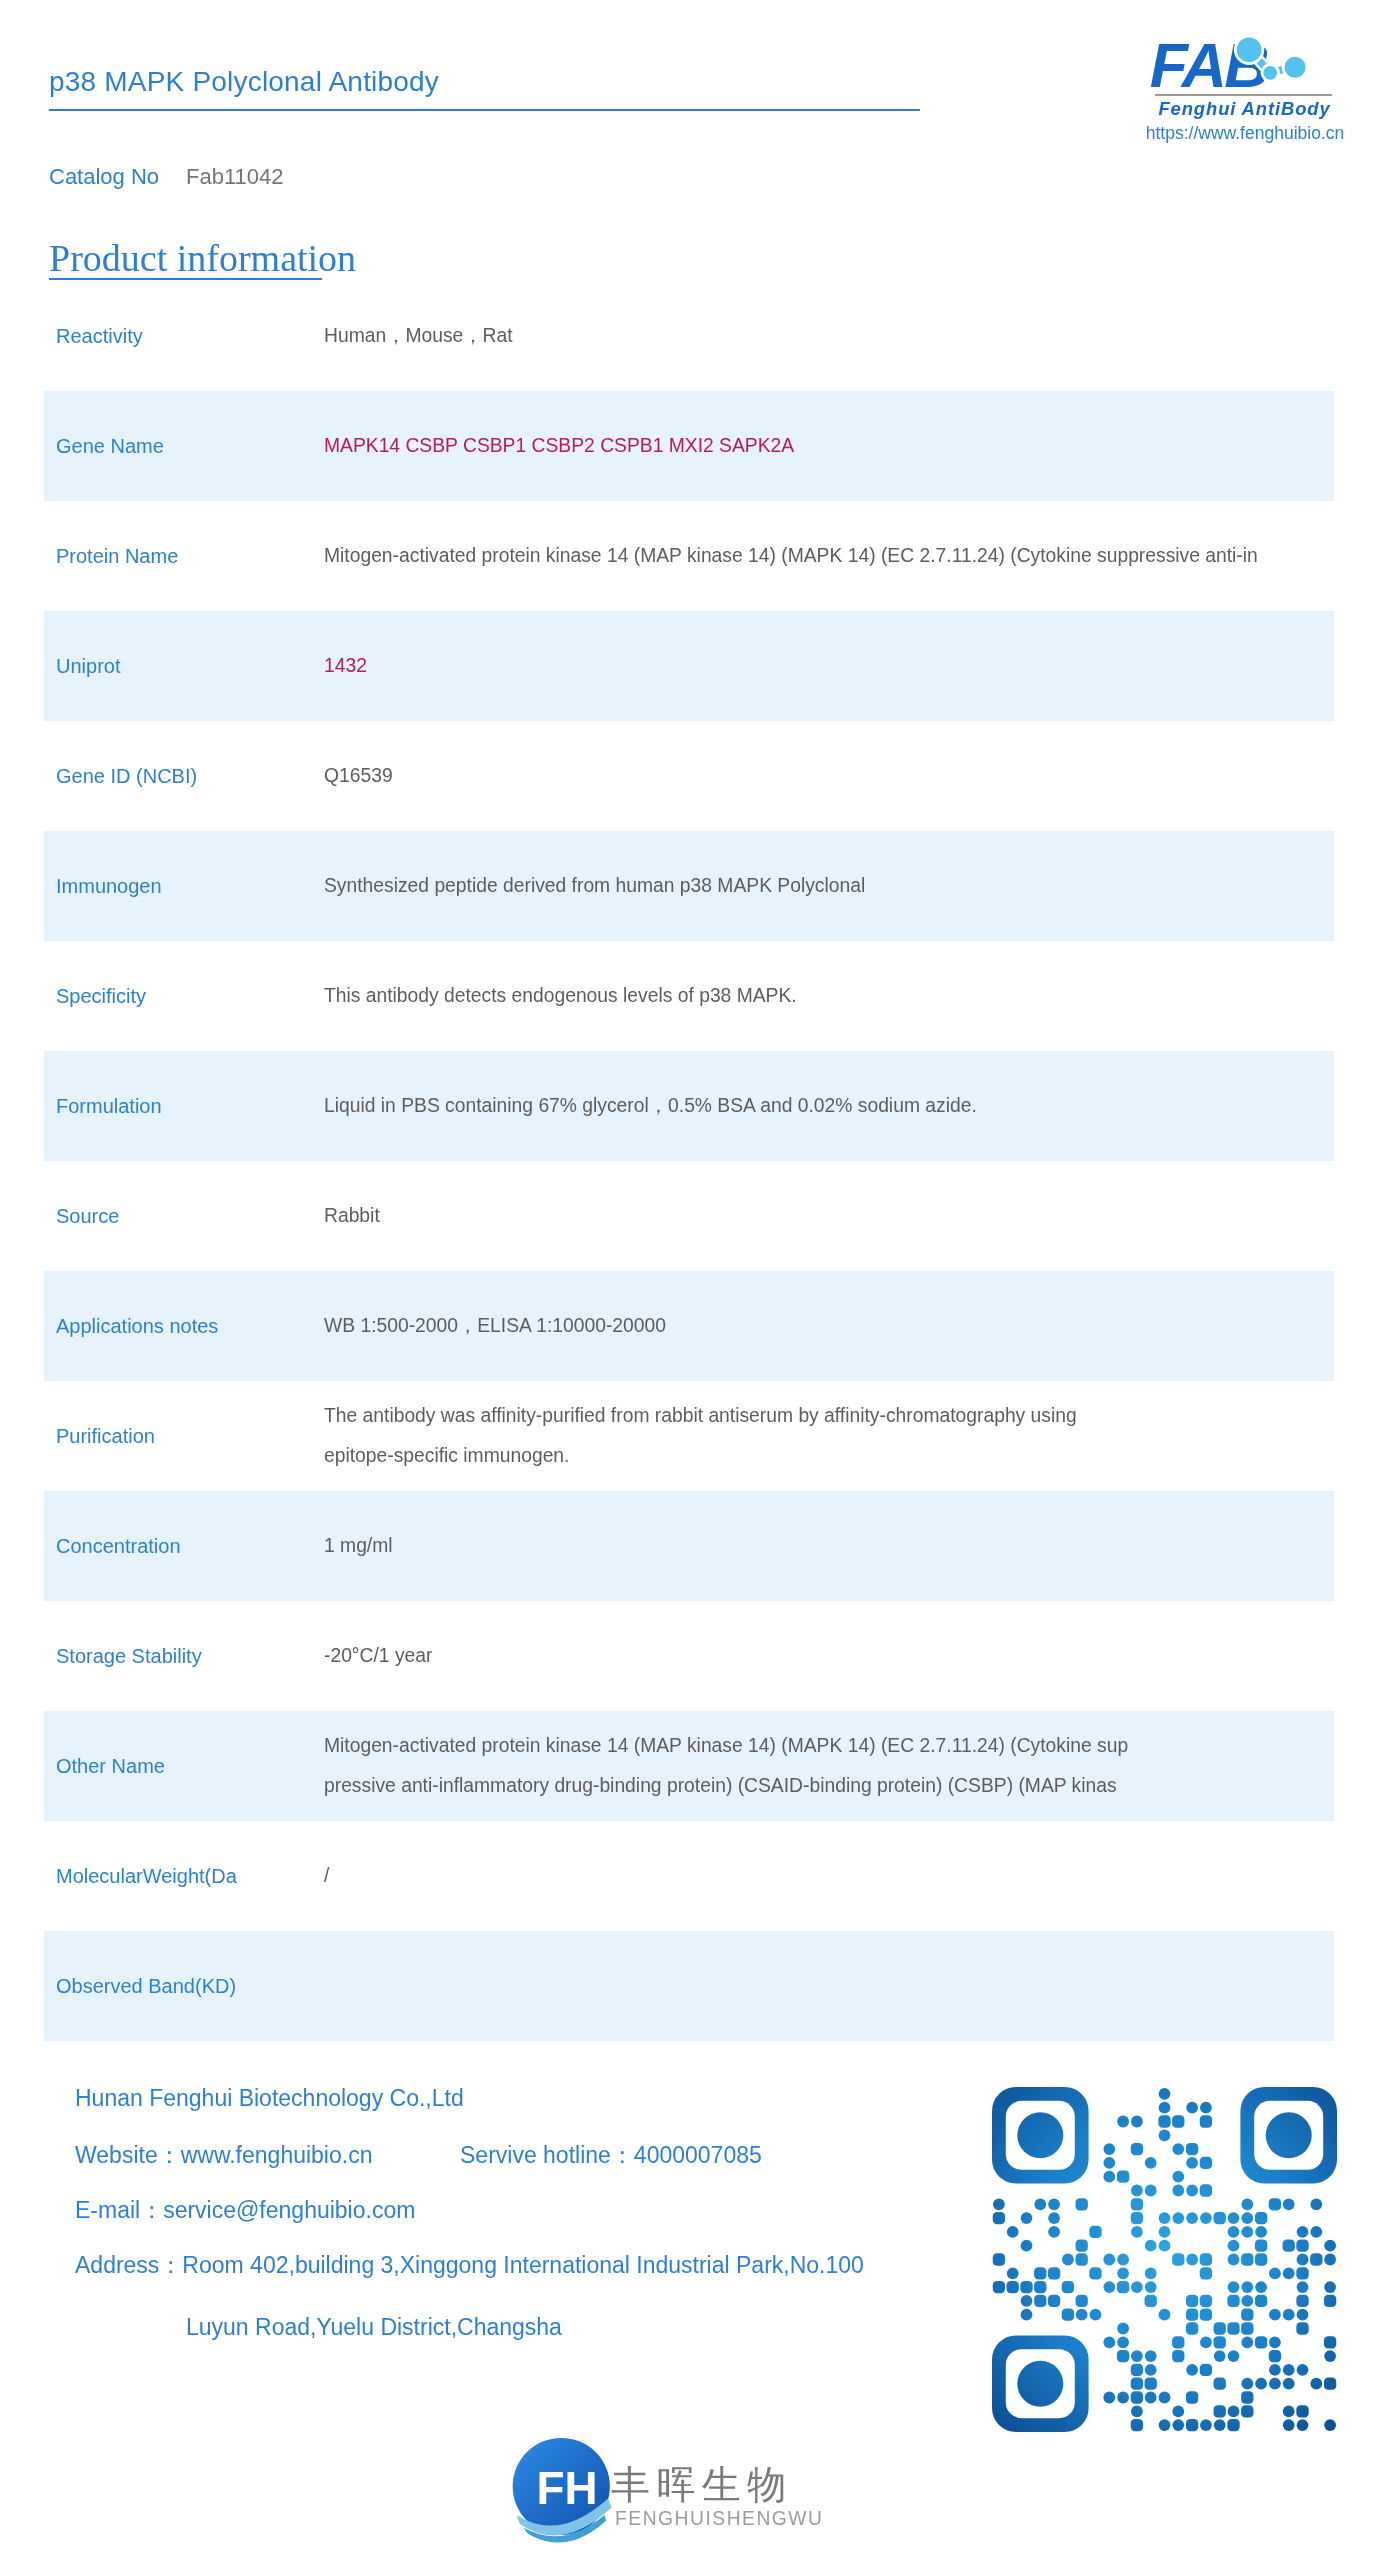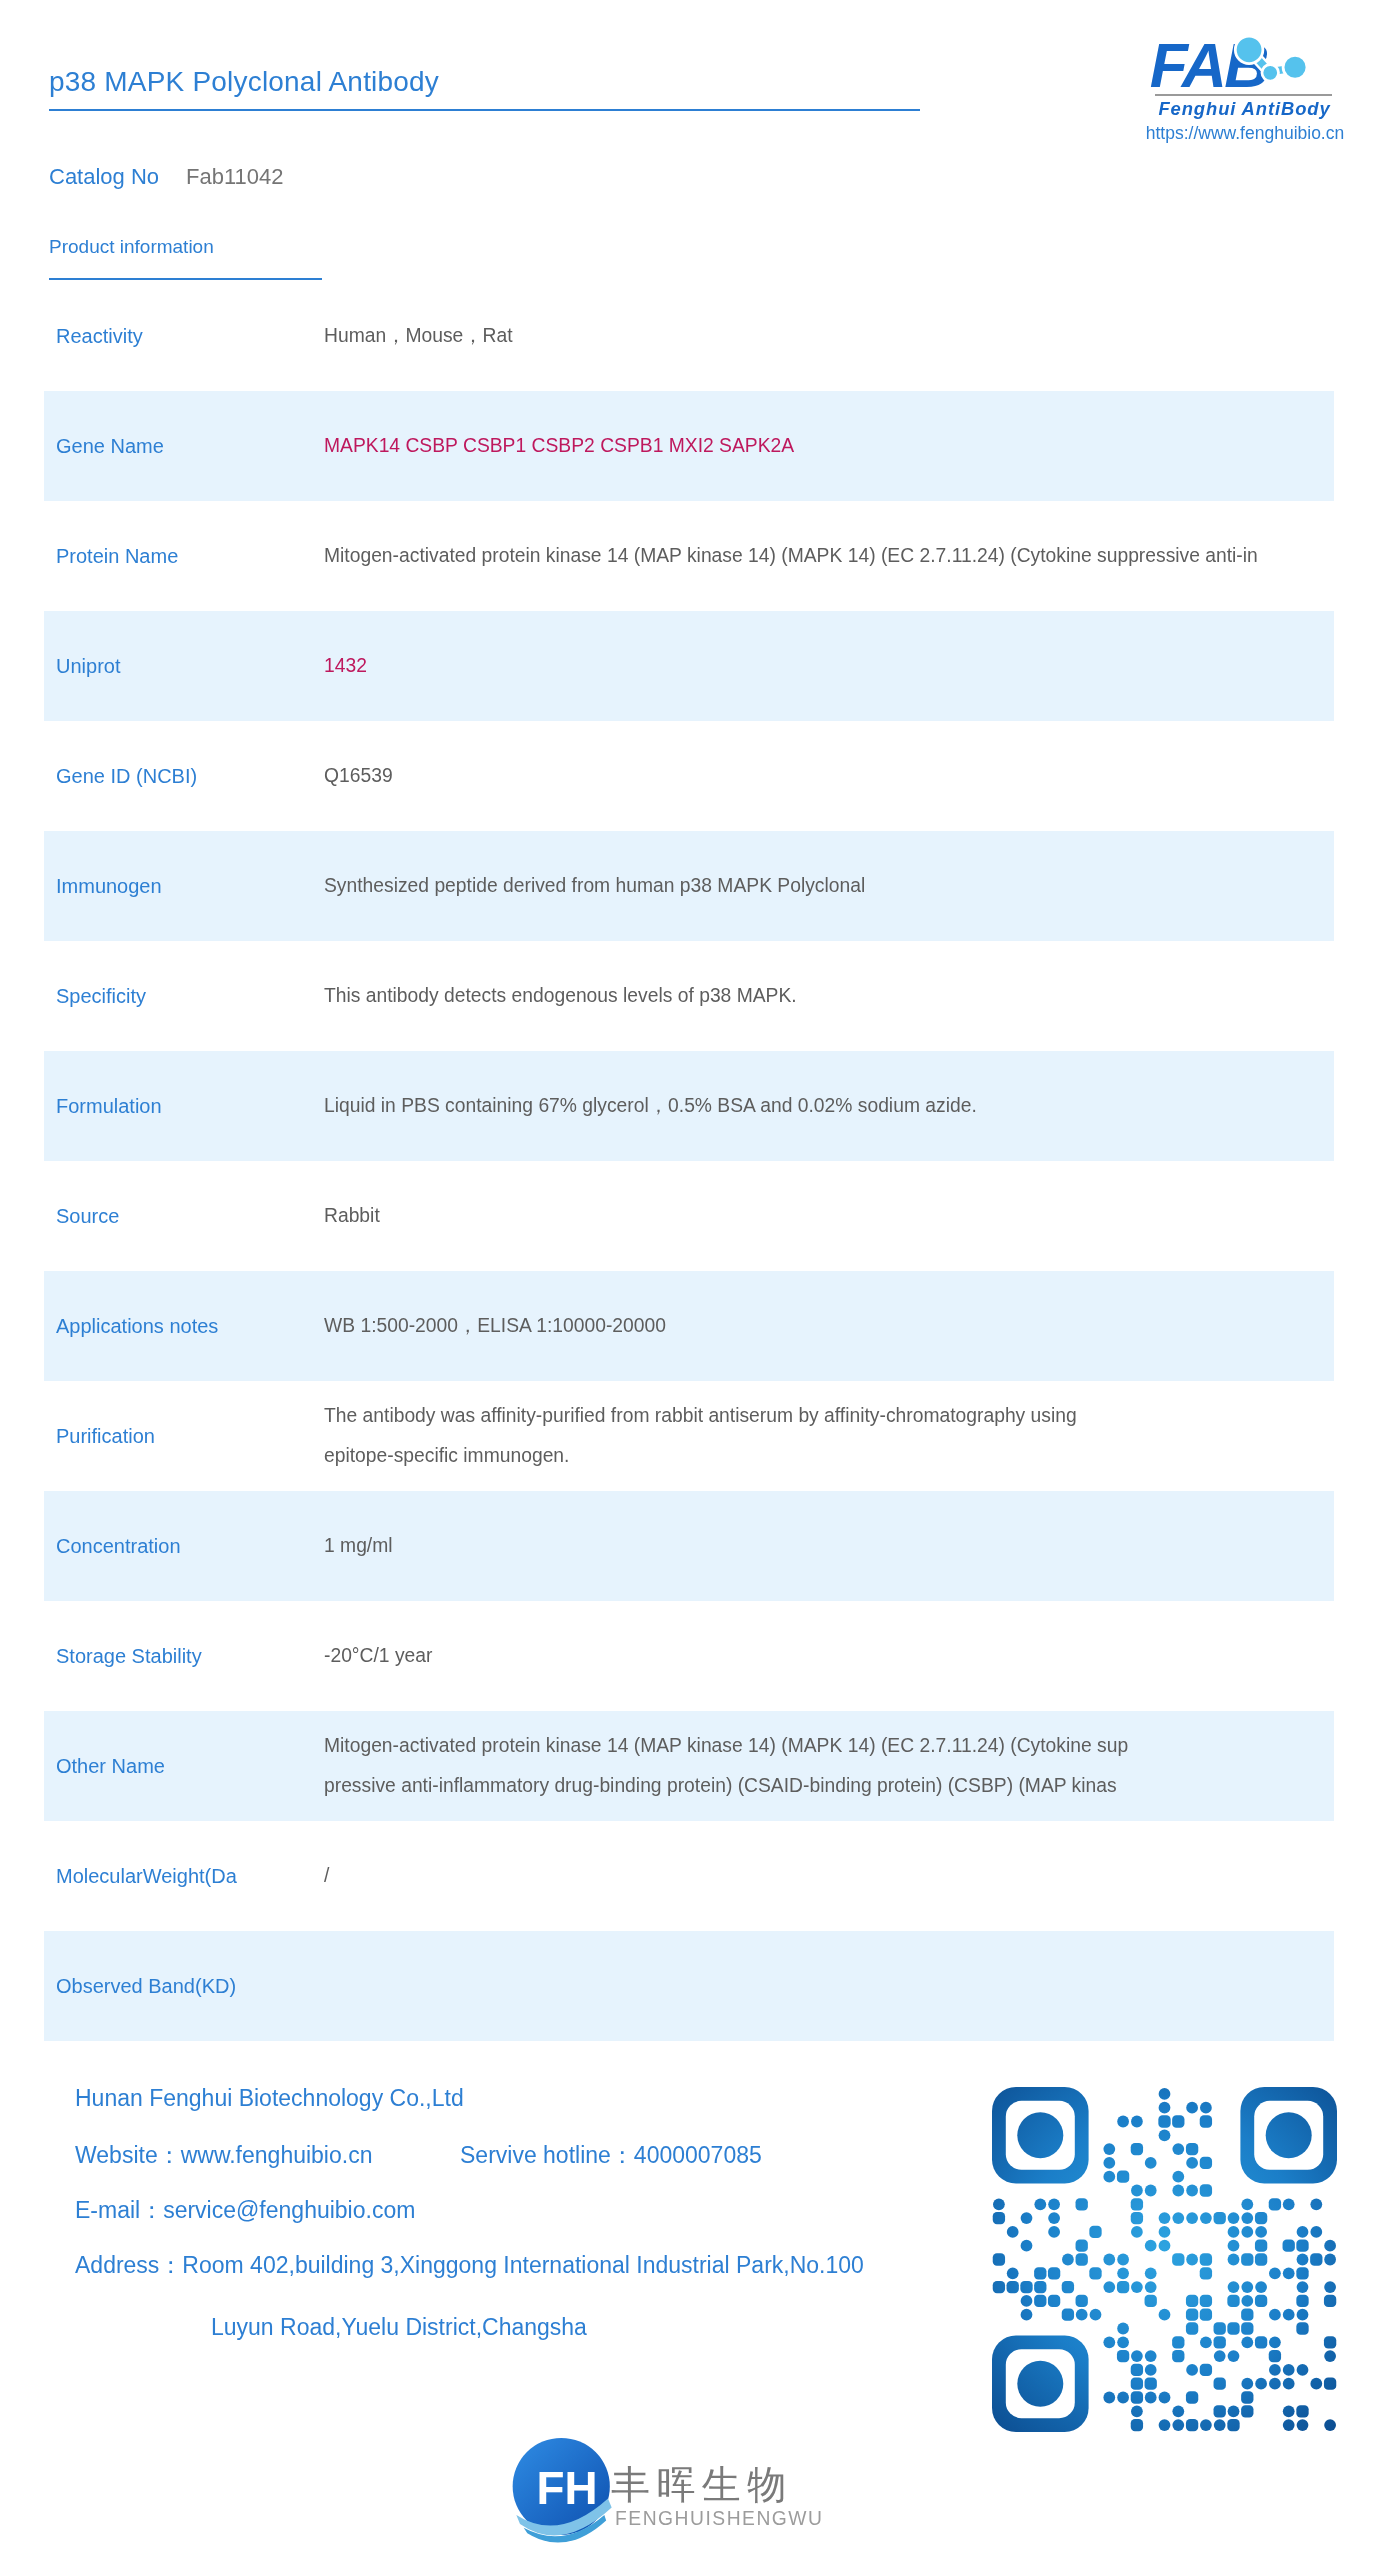--- a/index.html
+++ b/index.html
@@ -10,21 +10,21 @@
   .abs{position:absolute;}
   
   #page-title{left:49px;top:66px;font-size:28px;color:#2d7fd3;letter-spacing:0.2px;}
   #title-underline{left:49px;top:109px;width:871px;height:1.8px;background:#2d7fd3;}
   #fab-logo-wrap{left:1148px;top:35px;width:193px;}
   #fab-divider{left:1155px;top:94px;width:177px;height:1.8px;background:#9a9a9a;}
   #fab-subtitle{left:1148px;top:98px;width:193px;text-align:center;font-size:18.4px;font-weight:bold;font-style:italic;color:#1667c8;letter-spacing:0.9px;}
   #site-url{left:1141px;top:123px;width:208px;text-align:center;font-size:17.5px;color:#2d7fd3;text-decoration:none;display:block;}
   #catalog-label{left:49px;top:164px;font-size:22px;color:#2d7fd3;}
   #catalog-value{left:186px;top:164px;font-size:22px;color:#757575;}
-  #section-title{left:49px;top:236px;font-size:19px;color:#2d7fd3;}
+  #section-title{left:49px;top:236px;font-size:38px;color:#2d7fd3;font-family:Liberation Serif, serif;}
   #section-underline{left:49px;top:278px;width:273px;height:1.8px;background:#2d7fd3;}
   
   #product-table{left:44px;top:281px;width:1290px;}
   .t-row{position:relative;width:1290px;height:110px;}
   .t-row.blue{background:#e6f3fd;}
   .row-label{position:absolute;left:12px;top:0;height:110px;display:flex;align-items:center;
     font-size:20px;color:#2d7fd3;white-space:nowrap;}
   .row-value{position:absolute;left:280px;top:0;height:110px;width:1056px;overflow:hidden;
     display:flex;flex-direction:column;justify-content:center;font-size:19.3px;color:#5d5d5d;}
   .row-value div{white-space:nowrap;line-height:40px;}
@@ -161,21 +161,21 @@
     <div class="t-row blue">
       <div class="row-label">Observed Band(KD)</div>
     </div>
   </div>
 
 <div class="f-line" style="left:75px;top:2085px;">Hunan Fenghui Biotechnology Co.,Ltd</div>
 <div class="f-line" style="left:75px;top:2140px;">Website：www.fenghuibio.cn</div>
 <div class="f-line" style="left:460px;top:2140px;">Servive hotline：4000007085</div>
 <div class="f-line" style="left:75px;top:2195px;">E-mail：service@fenghuibio.com</div>
 <div class="f-line" style="left:75px;top:2250px;">Address：Room 402,building 3,Xinggong International Industrial Park,No.100</div>
-<div class="f-line" style="left:186px;top:2314px;margin-left:25px;">Luyun Road,Yuelu District,Changsha</div>
+<div class="f-line" style="left:186px;top:2314px;">Luyun Road,Yuelu District,Changsha</div>
 
 <svg class="abs" style="left:992px;top:2087px;" width="345" height="345" viewBox="0 0 375 375">
   <defs>
     <radialGradient id="qrg" gradientUnits="userSpaceOnUse" cx="187" cy="175" r="270">
       <stop offset="0%" stop-color="#2da3e0"></stop>
       <stop offset="55%" stop-color="#1b7ec8"></stop>
       <stop offset="100%" stop-color="#0c4e92"></stop>
     </radialGradient>
   </defs>
   <g id="qr-modules" fill="url(#qrg)">

